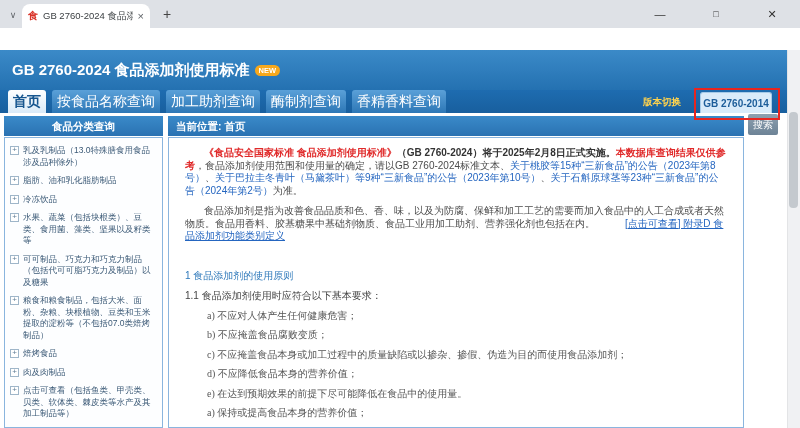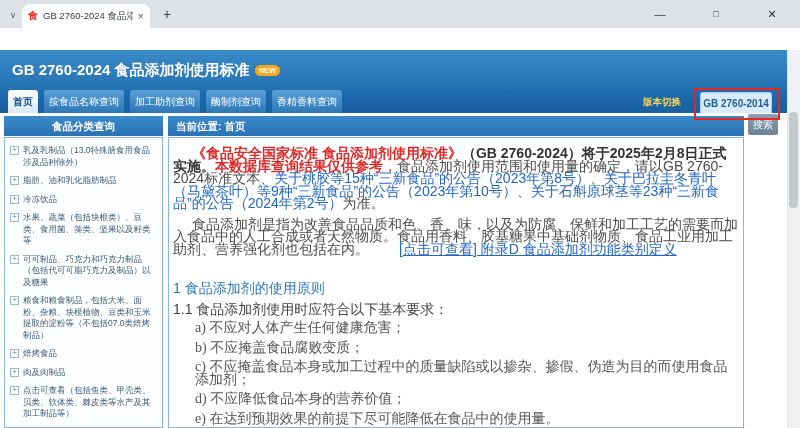--- a/index.html
+++ b/index.html
@@ -42,32 +42,32 @@
   #site-title{left:12px;top:0;height:40px;display:flex;align-items:center;gap:5px;color:#fff;font-size:15px;font-weight:bold;}
   #new-badge{background:#f7a81b;color:#fff;font-size:7.5px;font-weight:bold;padding:1px 4px;border-radius:7px;}
   #query-select{left:529px;top:64px;width:103px;height:21px;background:#fff;border-radius:2px;display:flex;align-items:center;justify-content:space-between;padding:0 5px;box-sizing:border-box;font-size:10px;color:#555;}
   #select-arrow{font-size:6px;color:#8a97a3;}
   #search-input{left:638px;top:64px;width:102px;height:21px;border:none;border-radius:2px;box-sizing:border-box;padding:0 5px;font-size:10px;color:#333;font-family:inherit;}
   #search-input::placeholder{color:#a9b4bd;}
   #search-btn{left:748px;top:64px;width:30px;height:21px;background:linear-gradient(180deg,#8da0b0,#6d8396);color:#fff;font-size:10px;text-align:center;line-height:21px;border-radius:2px;}
   
   #navbar{left:0;top:90px;width:800px;height:23px;background:linear-gradient(180deg,#1e6cb0,#185f9e);}
   #ntabs{left:8px;top:0;height:23px;display:flex;gap:6px;}
-  .ntab{height:23px;line-height:23px;padding:0 5px;font-size:10px;color:#fff;background:linear-gradient(180deg,#5aa0d8,#2d77b6);border-radius:3px 3px 0 0;white-space:nowrap;}
+  .ntab{height:23px;line-height:23px;padding:0 5px;font-size:14px;color:#fff;background:linear-gradient(180deg,#5aa0d8,#2d77b6);border-radius:3px 3px 0 0;white-space:nowrap;}
   .ntab.active{background:linear-gradient(180deg,#ffffff,#d9eaf8);color:#17568f;font-weight:bold;}
   #version-switch{left:643px;top:0;height:23px;line-height:23px;color:#ffd34d;font-size:9.5px;font-weight:bold;}
   #version-tab{left:700px;top:2px;width:72px;height:21px;background:#d9ebfa;border:1px solid #a7cbe8;border-bottom:none;border-radius:3px 3px 0 0;color:#1d5d99;font-weight:bold;font-size:10px;text-align:center;line-height:21px;box-sizing:border-box;}
   #annotation-box{left:694px;top:88px;width:82px;height:28px;border:2px solid #e8251f;z-index:50;pointer-events:none;}
   
   #sidebar-header{left:4px;top:116px;width:159px;height:20px;background:linear-gradient(180deg,#3a8ac9,#2a72b2);color:#fff;font-size:10.5px;font-weight:bold;text-align:center;line-height:20px;box-sizing:border-box;}
   #sidebar-panel{left:4px;top:137px;width:159px;height:291px;background:#fdfeff;border:1px solid #8ab5de;box-sizing:border-box;padding:7px 5px;overflow:hidden;}
   .s-item{display:flex;gap:4px;margin-bottom:7px;font-size:8.5px;line-height:11.5px;color:#3c5a77;}
   .tree-icon{flex:none;width:9px;height:9px;box-sizing:border-box;border:1px solid #9fb6c9;background:#fff;color:#607d96;font-size:8px;line-height:6px;text-align:center;margin-top:1px;}
   #main-header{left:168px;top:116px;width:576px;height:20px;background:linear-gradient(180deg,#3a8ac9,#2a72b2);color:#fff;font-size:10.5px;font-weight:bold;line-height:20px;padding-left:8px;box-sizing:border-box;}
-  #main-panel{left:168px;top:137px;width:576px;height:291px;background:#fff;border:1px solid #8ab5de;box-sizing:border-box;padding:5px 4px;overflow:hidden;font-size:14px;line-height:12.5px;color:#4c4c4c;}
+  #main-panel{left:168px;top:137px;width:576px;height:291px;background:#fff;border:1px solid #8ab5de;box-sizing:border-box;padding:5px 16px;overflow:hidden;font-size:10px;line-height:12.5px;color:#4c4c4c;}
   .p{margin:4px 0 0;text-indent:19px;}
   .p2{margin-top:8px;}
   .red{color:#e02a2a;} .bold{font-weight:bold;} .dk{color:#333;}
   .link{color:#2566c0;cursor:pointer;}
   .ulink{color:#2566c0;text-decoration:underline;cursor:pointer;margin-left:30px;}
   .sec-h{margin-top:27px;color:#2d78ba;}
   .rule{margin-top:8px;color:#444;}
   .li{margin-top:7px;padding-left:22px;color:#555;font-family:Liberation Serif, serif;}
   
   #scroll-track{left:787px;top:50px;width:13px;height:378px;background:#f0f1f3;border-left:1px solid #e3e4e6;box-sizing:border-box;}

